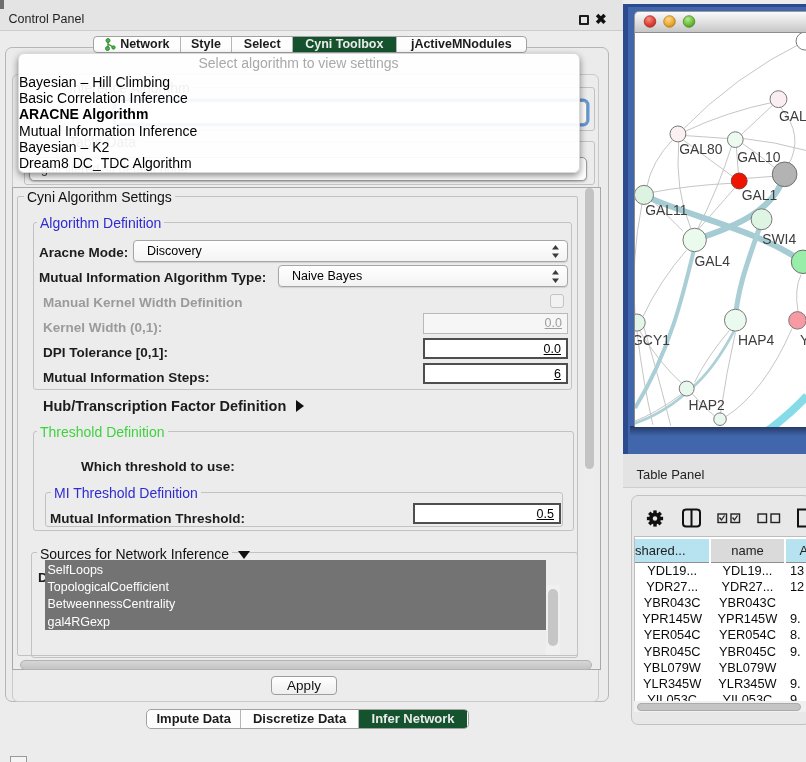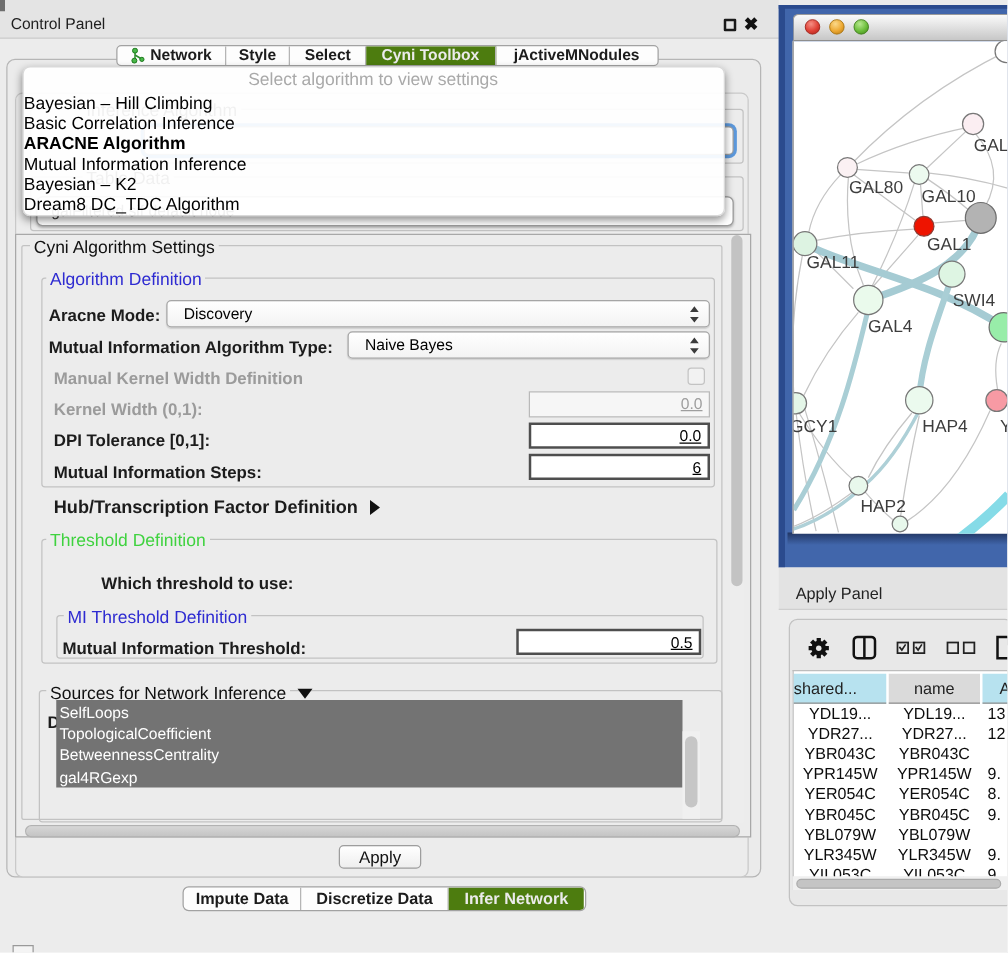--- a/index.html
+++ b/index.html
@@ -8,21 +8,21 @@
 .abs { position:absolute; }
 .grp { position:absolute; border:1px solid #c2c2c2; border-radius:3px; }
 .gtitle { position:absolute; font-size:14px; background:#ececec; padding:0 3px; white-space:nowrap; }
 .lbl { position:absolute; font-size:13.5px; font-weight:bold; color:#1c1c1c; white-space:nowrap; }
 .fld { position:absolute; background:#fff; border:2px solid #4e4e4e; font-size:12.5px; text-align:right; padding:2px 5px 0 0; color:#000;text-decoration:underline; }
 .combo { position:absolute; background:linear-gradient(#ffffff,#f3f3f3); border:1px solid #a6a6a6; border-radius:4px; font-size:12.5px; color:#000; padding:3px 0 0 13px; box-shadow:0 1px 1px rgba(0,0,0,0.12); }
 .carr { position:absolute; right:7px; top:3px; width:9px; height:15px; }
 .seg { position:absolute; display:flex; background:#fdfdfd; border:1px solid #a2a2a2; border-radius:4px; overflow:hidden; }
 .seg div { font-size:12.5px; font-weight:bold; color:#1c1c1c; text-align:center; border-right:1px solid #b5b5b5; display:flex; align-items:center; justify-content:center; }
 .seg div:last-child { border-right:none; }
-.seg .sel { background:#4d7c0f; color:#ebebeb; }
+.seg .sel { background:#14532d; color:#ebebeb; }
 </style>
 </head>
 <body>
 <div id="root">
 
 <div class="abs" style="left:0;top:0;width:623px;height:31px;background:#e4e4e4;border-bottom:1px solid #cccccc;"></div>
 <div class="abs" style="left:0;top:0;width:4px;height:9px;background:#6e6e6e;"></div>
 <div class="abs" style="left:8.5px;top:11.5px;font-size:12.5px;color:#1f1f1f;">Control Panel</div>
 <div class="abs" style="left:579px;top:15px;width:10px;height:10px;border:2px solid #1a1a1a;border-radius:1px;"></div>
 <div class="abs" style="left:595px;top:11px;font-size:14px;font-weight:bold;color:#111;">✖</div>
@@ -205,21 +205,21 @@
   <text x="127.9" y="211.5">SWI4</text>
   <text x="59.8" y="233">GAL4</text>
   <text x="-3" y="313">GCY1</text>
   <text x="103.5" y="313">HAP4</text>
   <text x="165.9" y="313">YEL</text>
   <text x="53.7" y="377.9">HAP2</text>
  </g>
 </svg>
 
 <div class="abs" style="left:623px;top:454px;width:183px;height:33.5px;background:#e3e3e3;border-bottom:1px solid #cfcfcf;"></div>
-<div class="abs" style="left:636.5px;top:467px;font-size:13px;color:#242424;">Apply Panel</div>
+<div class="abs" style="left:636.5px;top:467px;font-size:13px;color:#242424;">Table Panel</div>
 <div class="abs" style="left:623px;top:488px;width:183px;height:274px;background:#ececec;"></div>
 
 <div class="abs" style="left:630.5px;top:494.5px;width:180px;height:230px;background:#e8e8e8;border:1px solid #c2c2c2;border-radius:7px;"></div>
 
 <svg class="abs" style="left:646px;top:508px;" width="164" height="22" viewBox="0 0 164 22">
  <g transform="translate(9,10.5)">
         <g fill="#111">
   <circle r="5.9"></circle>
   <g>
             <rect x="-1.7" y="-8.1" width="3.4" height="3.4"></rect>

